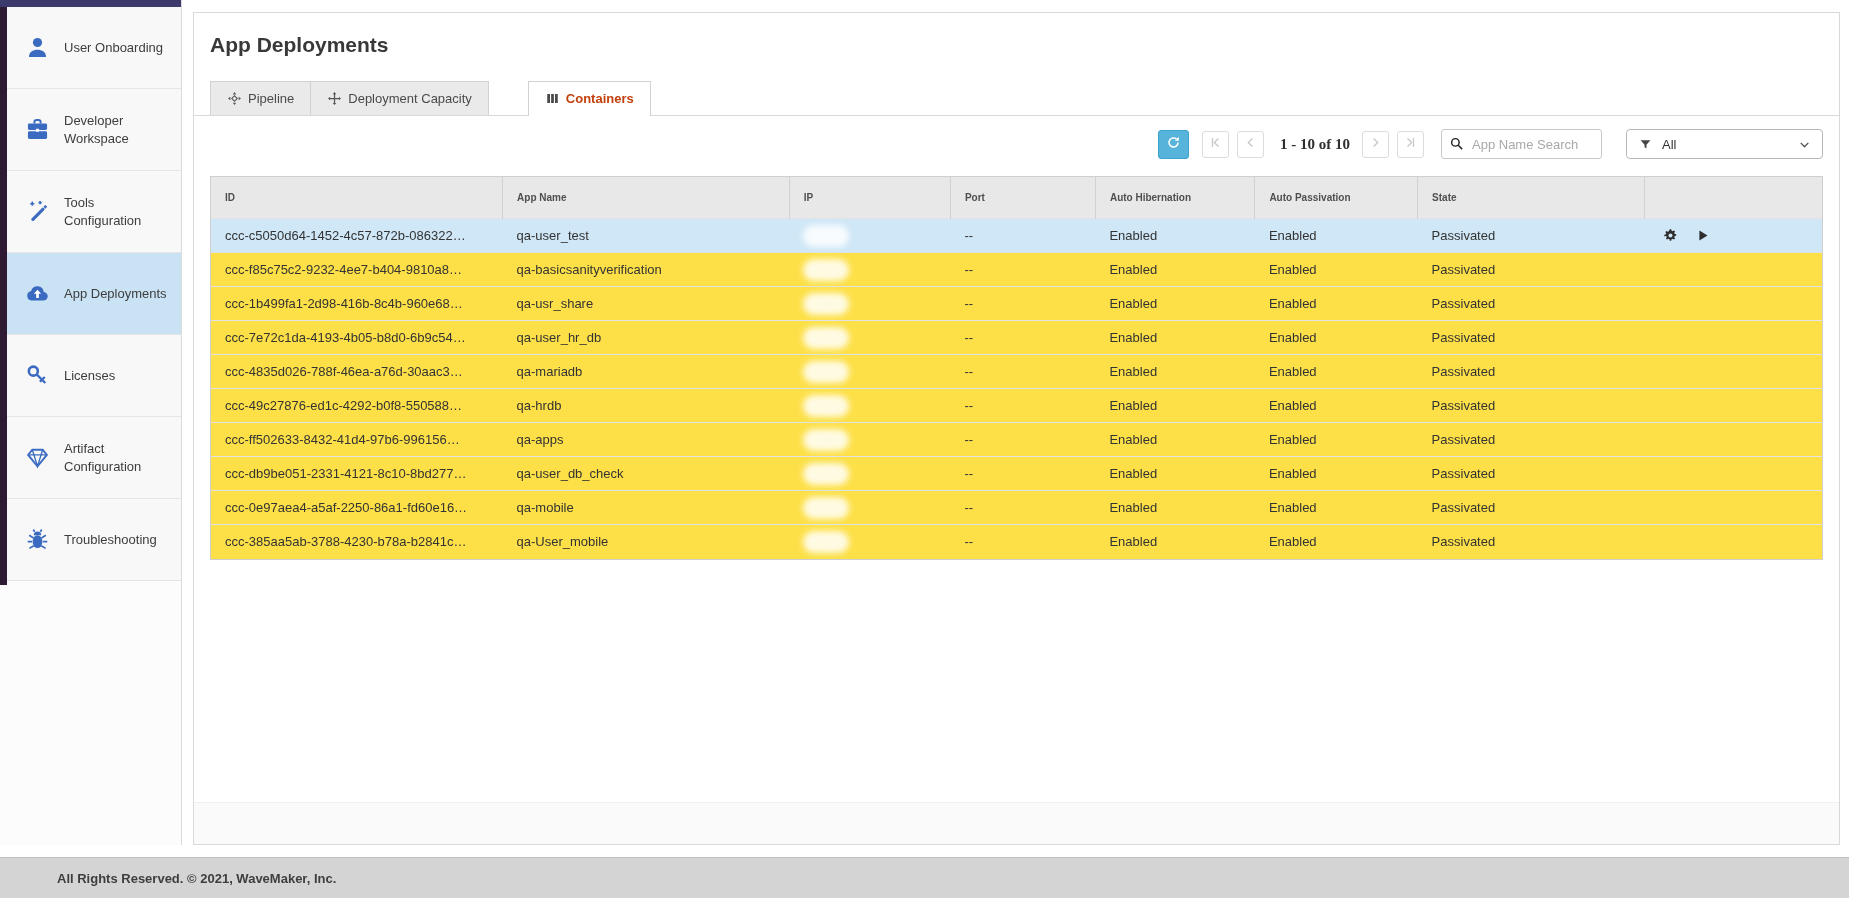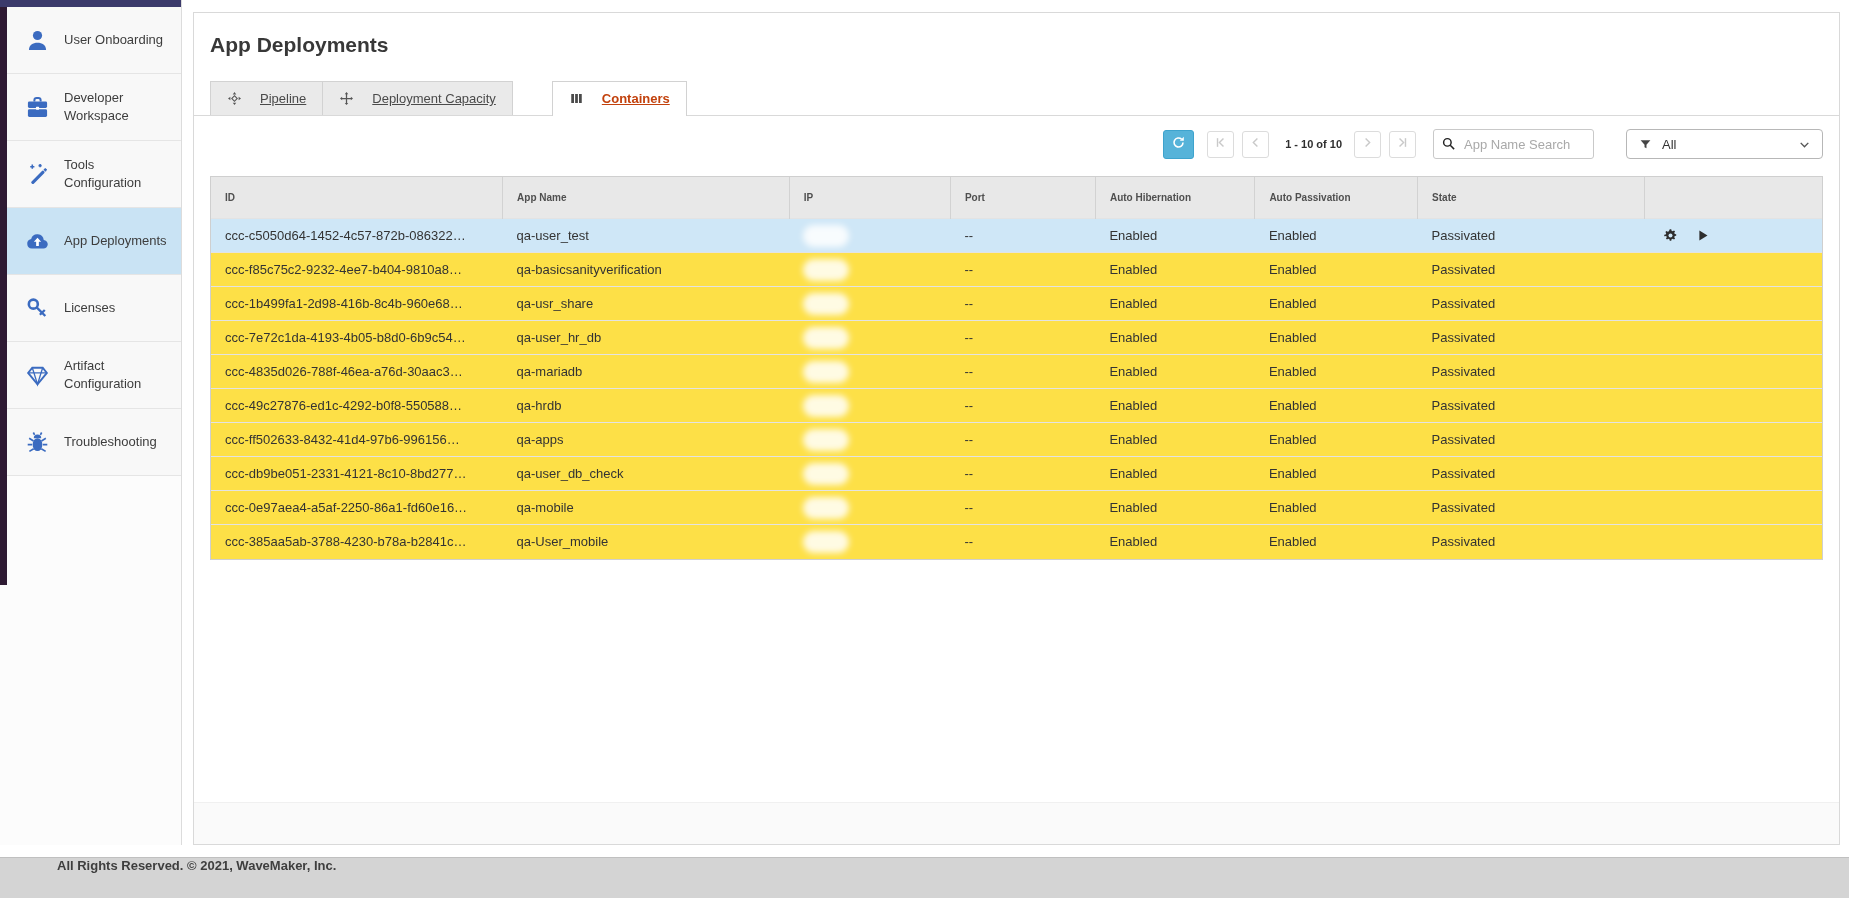--- a/index.html
+++ b/index.html
@@ -4,52 +4,52 @@
 <style>
   * { margin:0; padding:0; box-sizing:border-box; }
   body { font-family:"Liberation Sans", sans-serif; background:#fff; }
   .page { position:relative; width:1849px; height:898px; background:#fff; overflow:hidden; }
 
   
   .sidebar { position:absolute; left:0; top:0; width:182px; height:845px; background:#fcfcfc; border-right:1px solid #dcdcdc; }
   .sidebar-top { height:7px; background:#3b3a6b; }
   .sidebar-accent { position:absolute; left:0; top:7px; width:7px; height:578px; background:#2e1a33; }
   .menu { margin-left:7px; }
-  .side-item { height:67px; display:flex; align-items:center; gap:14px; padding-left:18px; padding-right:6px;
+  .side-item { height:82px; display:flex; align-items:center; gap:14px; padding-left:18px; padding-right:6px;
                background:#f8f8f8; border-bottom:1px solid #e5e5e5; cursor:pointer; }
   .side-item.active { background:#c9e3f4; }
   .side-icon { flex:0 0 25px; }
   .side-icon svg { width:25px; height:25px; display:block; }
   .side-label { font-size:13px; color:#3d3d3d; line-height:1.35; }
 
   
   .card { position:absolute; left:193px; top:12px; width:1647px; height:833px; background:#fff; border:1px solid #d9d9d9; }
   .title { margin:20px 0 0 16px; font-size:21px; font-weight:bold; color:#383838; }
 
   .tabs { display:flex; align-items:flex-end; margin-top:24px; padding-left:16px; border-bottom:1px solid #d9d9d9; }
-  .tab { display:flex; align-items:flex-end; gap:18px; padding:9px 16px; font-size:13px; color:#4a4a4a;
-         background:#eaeaea; border:1px solid #d2d2d2; border-bottom:none; margin-right:-1px; cursor:pointer;text-decoration:underline; }
+  .tab { display:flex; align-items:flex-end; gap:6px; padding:9px 16px; font-size:13px; color:#4a4a4a;
+         background:#eaeaea; border:1px solid #d2d2d2; border-bottom:none; margin-right:-1px; cursor:pointer; }
   .tab.active { background:#fff; font-weight:bold; color:#c2410c; margin-bottom:-1px; padding-bottom:10px;margin-left:40px; }
   .tab svg { width:15px; height:15px; display:block; }
 
   .toolbar { display:flex; align-items:center; justify-content:flex-end; padding:13px 16px 0; }
   .btn-refresh { width:31px; height:29px; background:#56b3d9; border:1px solid #3ea3cd; border-radius:3px;
                  display:flex; align-items:center; justify-content:center; cursor:pointer; margin-right:13px; }
   .btn-refresh svg { width:15px; height:15px; }
   .pg-btn { width:27px; height:27px; background:#fff; border:1px solid #dcdcdc; border-radius:3px; color:#c9c9c9;
             display:flex; align-items:center; justify-content:center; margin-left:8px; }
   .pg-btn svg { width:13px; height:13px; }
-  .pg-status { font-size:11px; font-weight:bold; color:#2f2f2f; margin:0 12px 0 16px; white-space:nowrap; }
+  .pg-status { font-size:15px; font-weight:bold; color:#2f2f2f; margin:0 12px 0 16px; white-space:nowrap;font-family:Liberation Serif, serif; }
   .search-box { position:relative; margin-left:17px; }
   .search-box input { width:161px; height:30px; border:1px solid #c9c9c9; border-radius:3px; padding:0 8px 0 30px;
                       font-size:13px; color:#333; font-family:"Liberation Sans",sans-serif; outline:none; }
   .search-box input::placeholder { color:#a9a9a9; }
   .search-ic { position:absolute; left:8px; top:7px; }
   .search-ic svg { width:15px; height:15px; display:block; }
-  .filter-select { margin-left:32px; width:197px; height:30px; border:1px solid #b7b7b7; border-radius:4px;
+  .filter-select { margin-left:24px; width:197px; height:30px; border:1px solid #b7b7b7; border-radius:4px;
                    display:flex; align-items:center; gap:10px; padding:0 11px 0 12px; cursor:pointer; background:#fff; }
   .filter-select svg { width:13px; height:13px; display:block; }
   .filter-label { font-size:13px; color:#333; }
   .chev { margin-left:auto; }
   .chev svg { width:13px; height:13px; }
 
   .table-wrap { margin:17px 16px 0; border:1px solid #cfcfcf; }
   table { width:100%; border-collapse:collapse; table-layout:fixed; }
   thead th { background:#e8e8e8; font-size:10px; font-weight:bold; color:#4f4f4f; text-align:left;
              padding:15px 14px; border-left:1px solid #d2d2d2; white-space:nowrap; overflow:hidden; }
@@ -61,21 +61,21 @@
   .ip-blob { display:inline-block; width:46px; height:22px; border-radius:11px; background:rgba(255,255,255,.85);
              filter:blur(3px); vertical-align:middle; }
   .row-actions { display:flex; align-items:center; gap:17px; padding-left:4px; }
   .row-actions button { background:none; border:none; cursor:pointer; padding:0; line-height:0; }
   .row-actions svg { width:15px; height:15px; display:block; }
 
   .card-bottom { position:absolute; left:0; right:0; bottom:0; height:42px; background:#fafafa; border-top:1px solid #f0f0f0; }
 
   
   .footer { position:absolute; left:0; bottom:0; width:1849px; height:41px; background:#d4d4d4; border-top:1px solid #c0c0c0;
-            display:flex; padding-left:57px; font-size:13px; font-weight:bold; color:#3e3e3e; }
+            display:flex; align-items:center; padding-left:57px; font-size:13px; font-weight:bold; color:#3e3e3e; }
 </style>
 </head>
 <body>
 
 <div class="page">
 
   <aside class="sidebar">
     <div class="sidebar-top"></div>
     <div class="sidebar-accent"></div>
     <nav class="menu">

